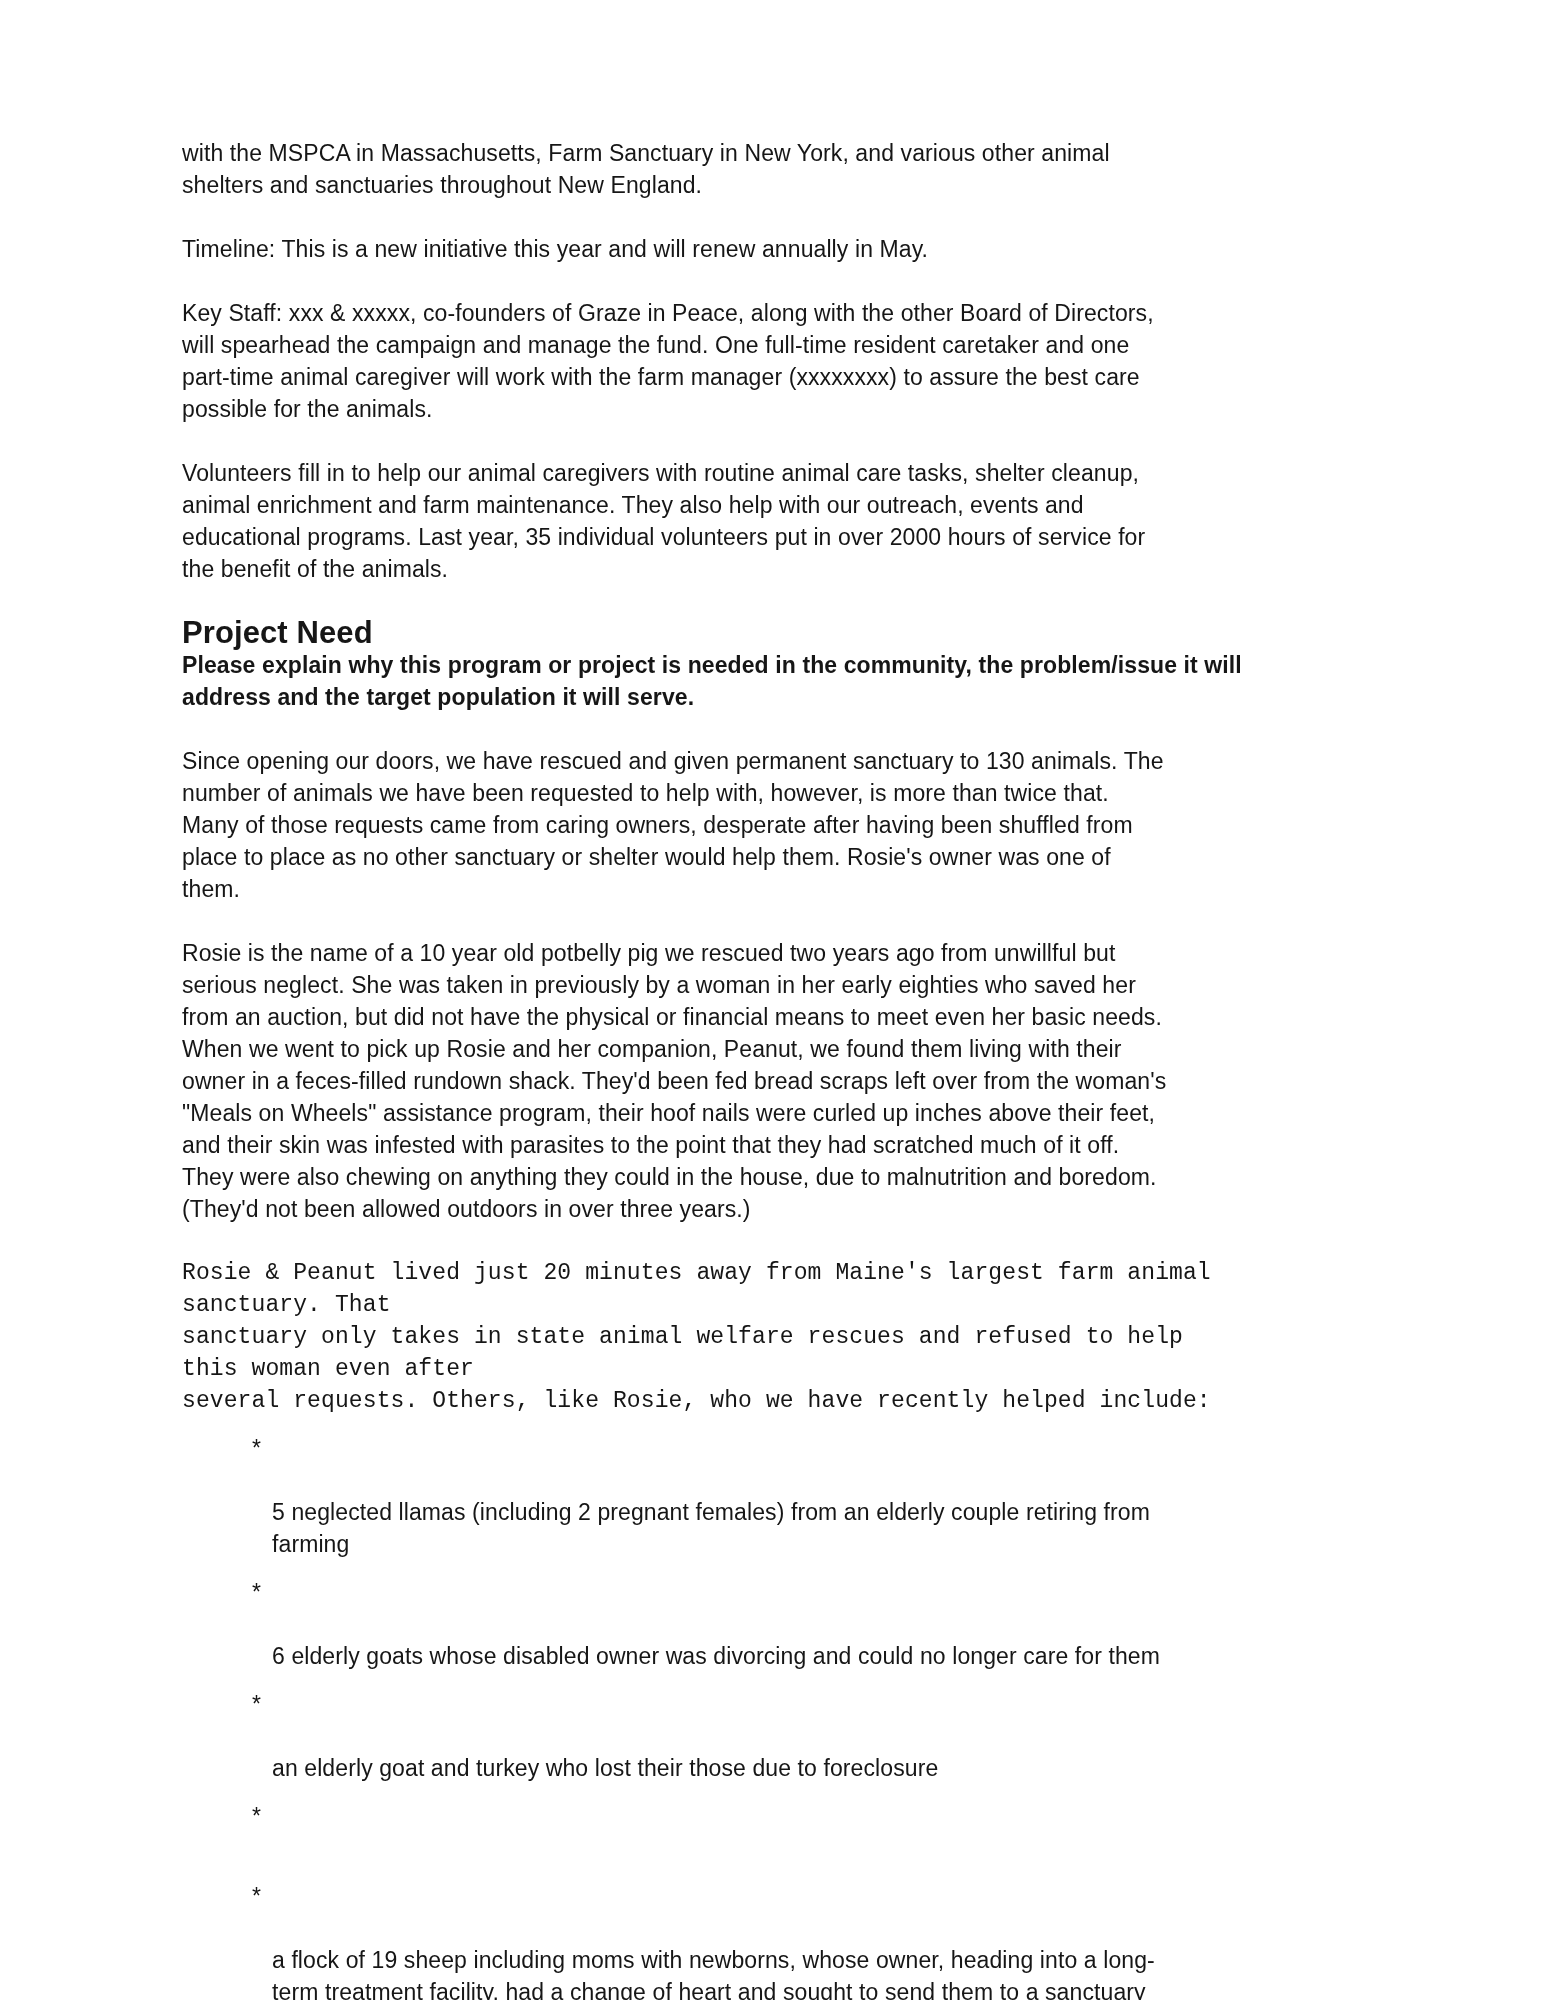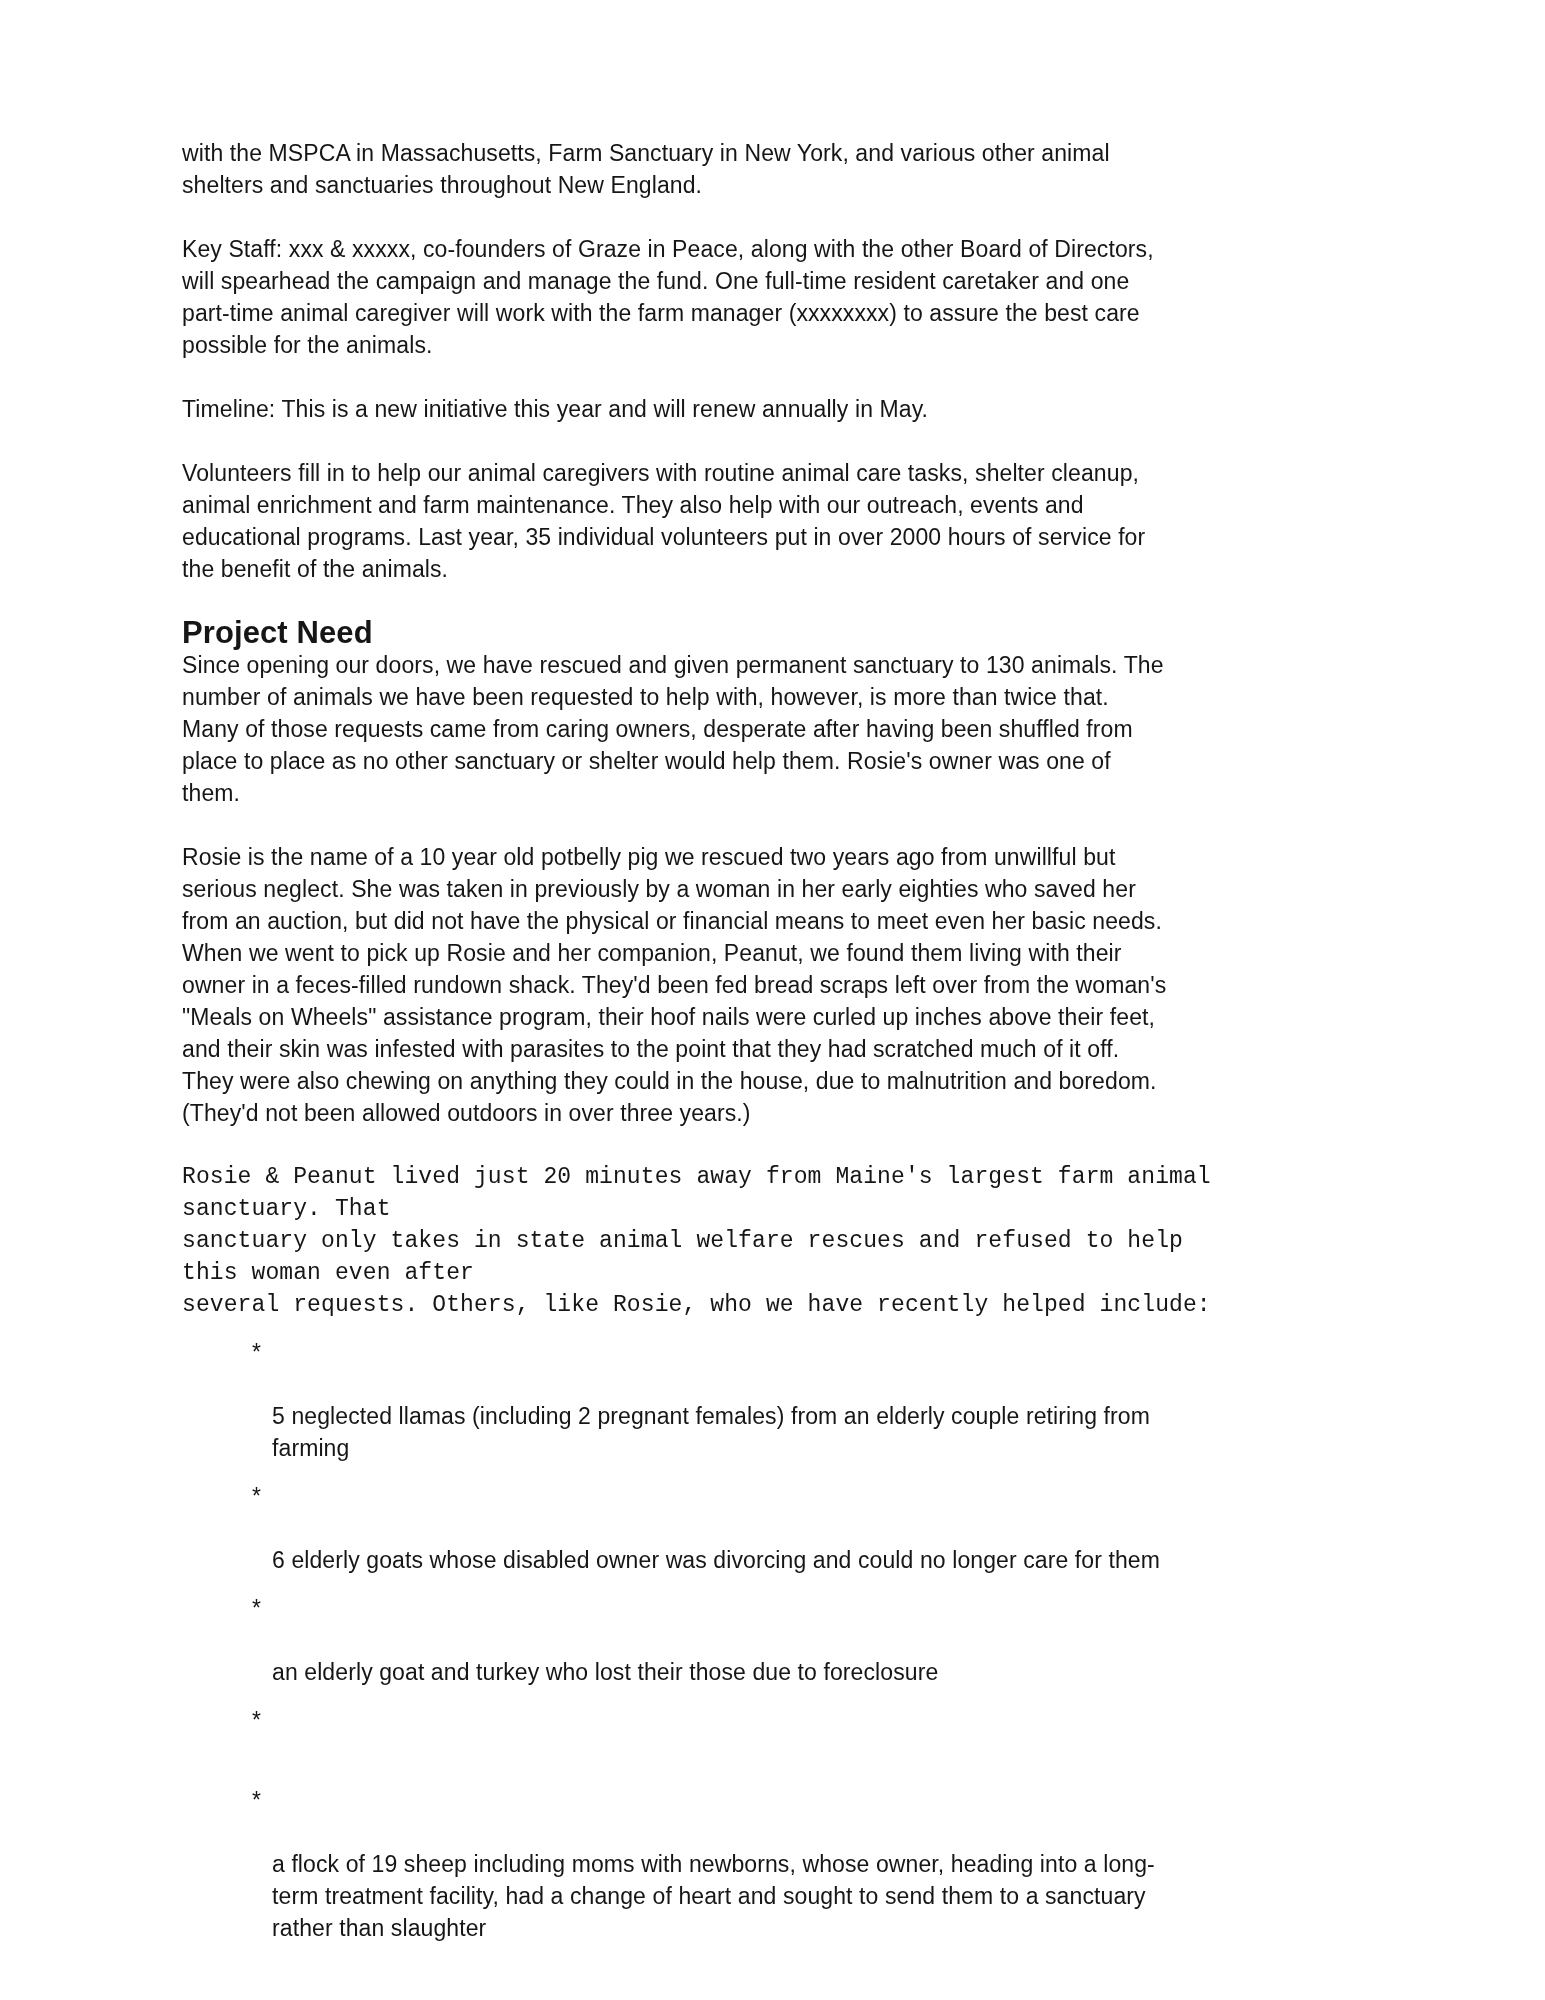--- a/index.html
+++ b/index.html
@@ -62,34 +62,36 @@
   }
 </style>
 </head>
 <body>
 
 <div class="page">
 
   <p class="para">with the MSPCA in Massachusetts, Farm Sanctuary in New York, and various other animal
 shelters and sanctuaries throughout New England.</p>
 
+  <p class="para">Timeline: This is a new initiative this year and will renew annually in May.</p>
+
   <p class="para">Key Staff: xxx &amp; xxxxx, co-founders of Graze in Peace, along with the other Board of Directors,
 will spearhead the campaign and manage the fund. One full-time resident caretaker and one
 part-time animal caregiver will work with the farm manager (xxxxxxxx) to assure the best care
 possible for the animals.</p>
-
-  <p class="para">Timeline: This is a new initiative this year and will renew annually in May.</p>
 
   <p class="para">Volunteers fill in to help our animal caregivers with routine animal care tasks, shelter cleanup,
 animal enrichment and farm maintenance. They also help with our outreach, events and
 educational programs. Last year, 35 individual volunteers put in over 2000 hours of service for
 the benefit of the animals.</p>
 
   <h2 class="section-heading">Project Need</h2>
 
+  <p class="para section-prompt">Please explain why this program or project is needed in the community, the problem/issue it will
+address and the target population it will serve.</p>
 
   <p class="para">Since opening our doors, we have rescued and given permanent sanctuary to 130 animals. The
 number of animals we have been requested to help with, however, is more than twice that.
 Many of those requests came from caring owners, desperate after having been shuffled from
 place to place as no other sanctuary or shelter would help them. Rosie's owner was one of
 them.</p>
 
   <p class="para">Rosie is the name of a 10 year old potbelly pig we rescued two years ago from unwillful but
 serious neglect. She was taken in previously by a woman in her early eighties who saved her
 from an auction, but did not have the physical or financial means to meet even her basic needs.

